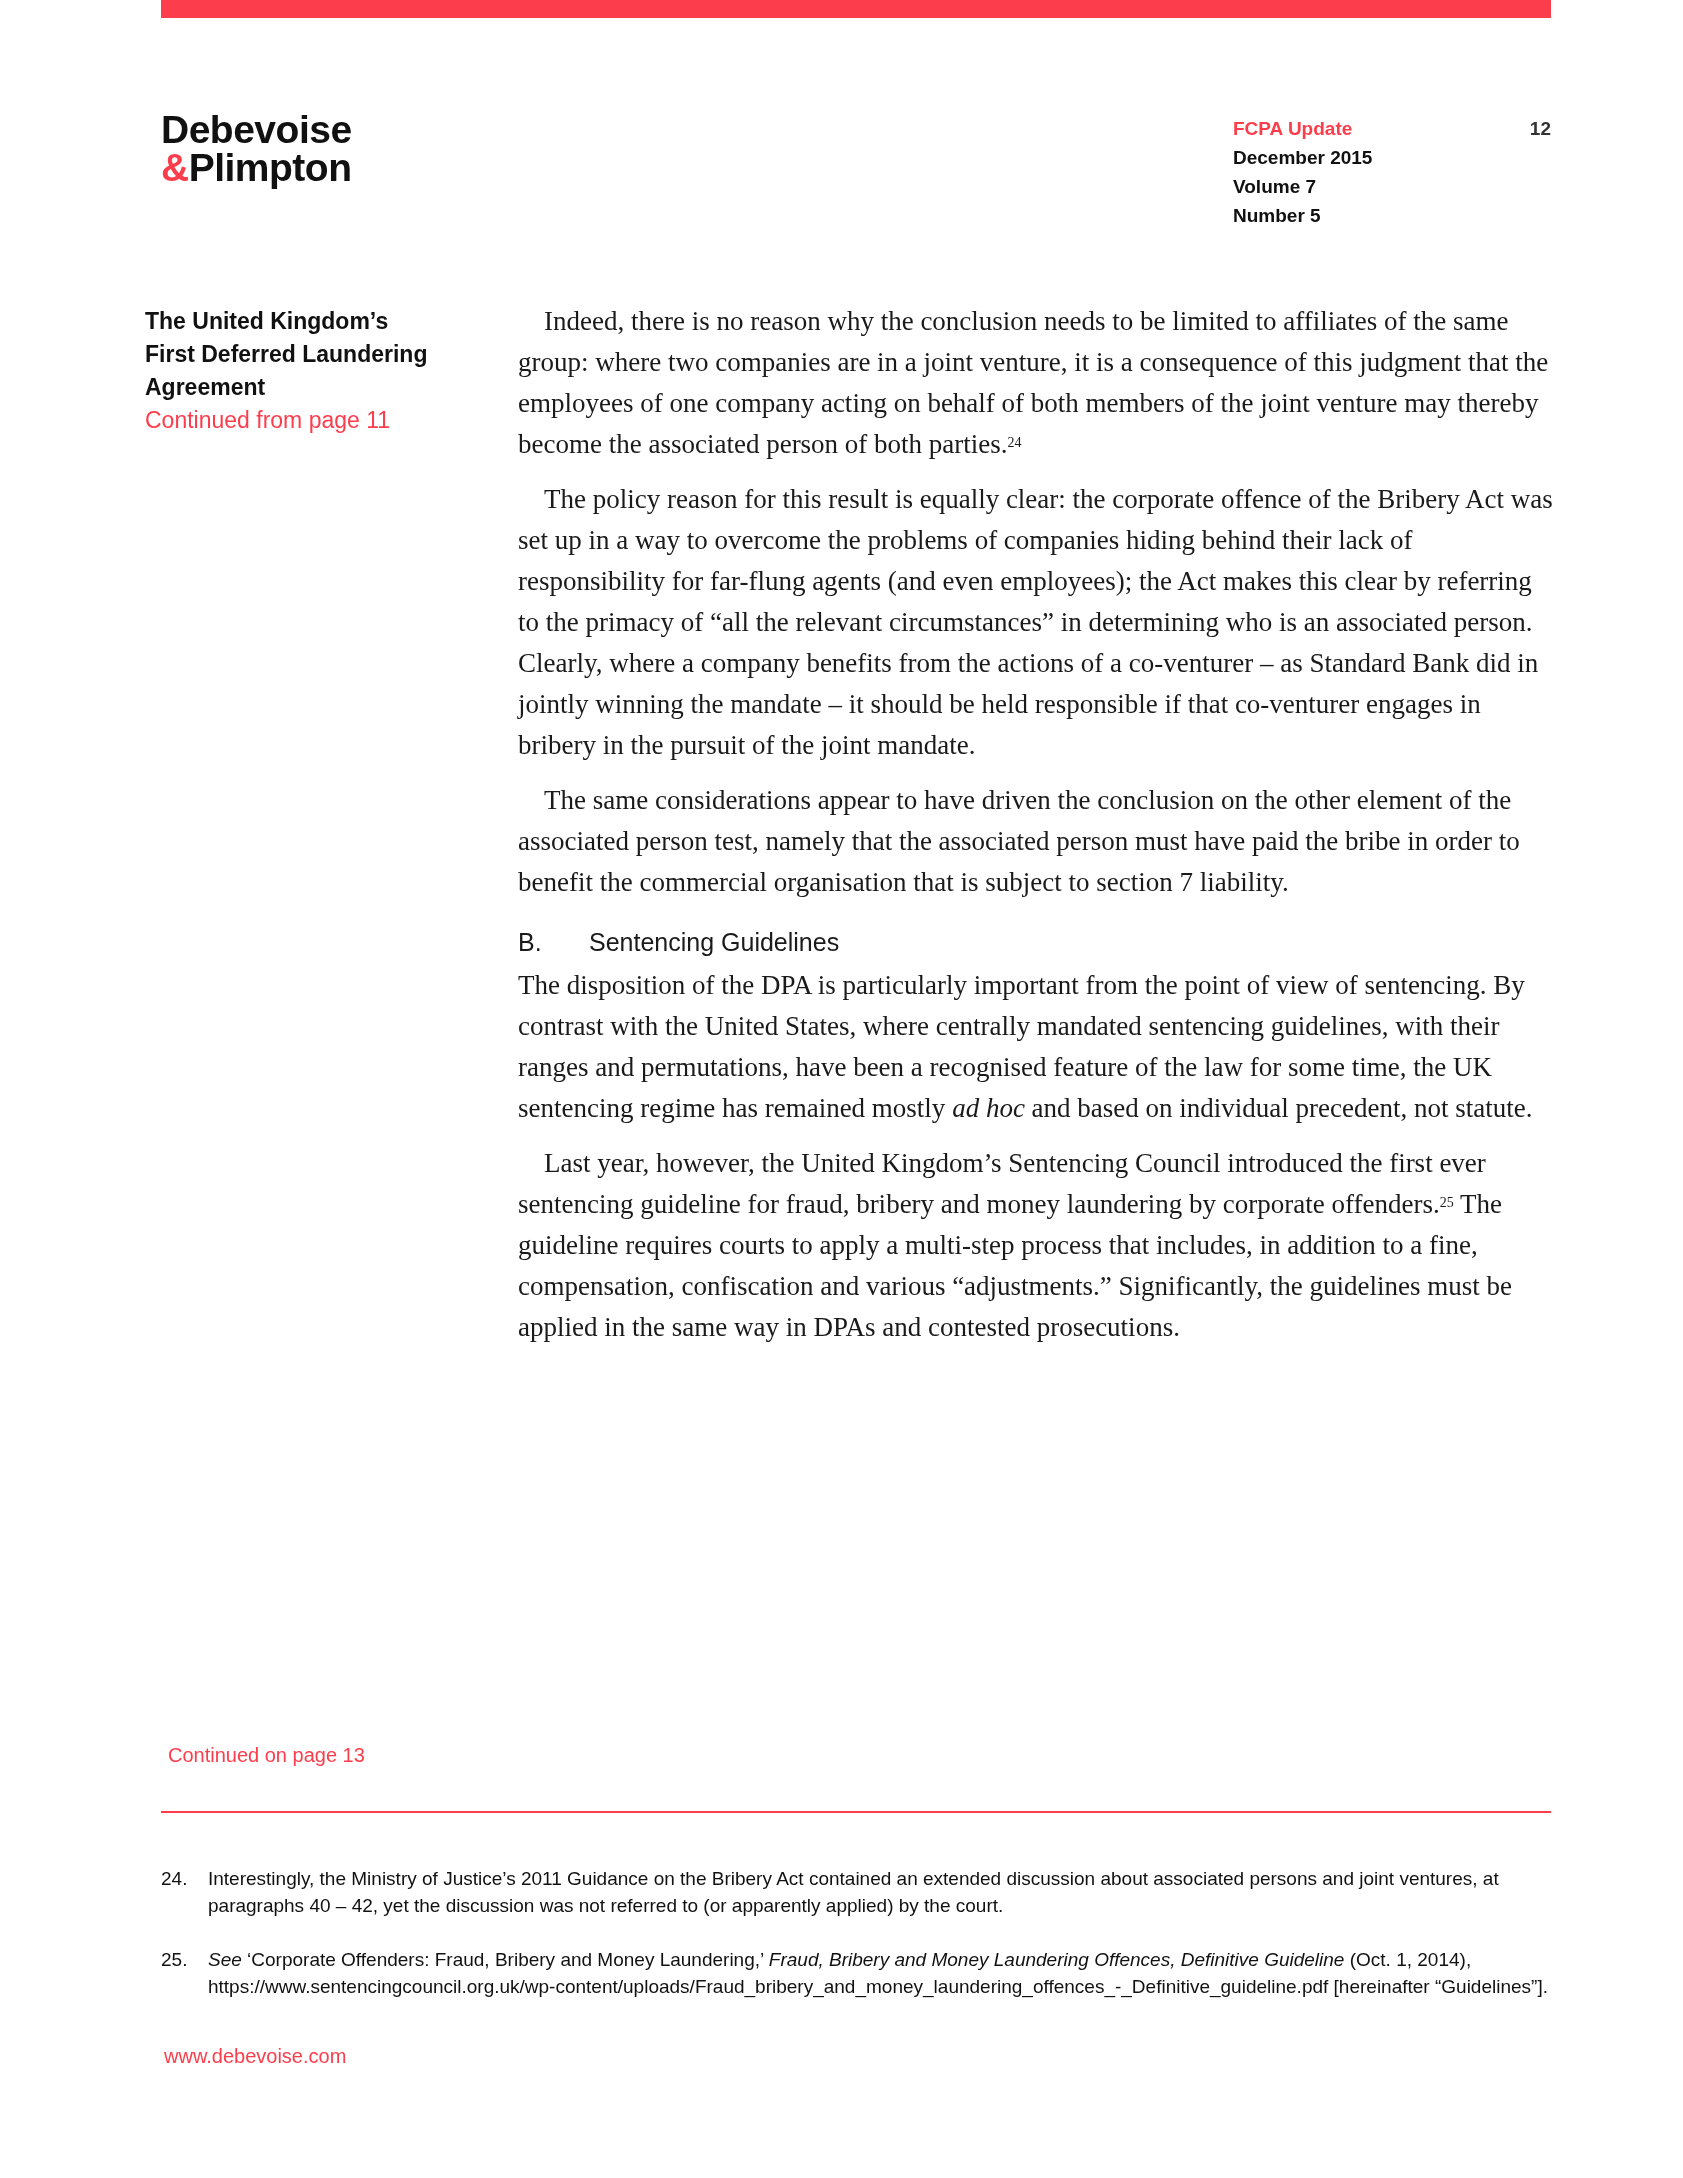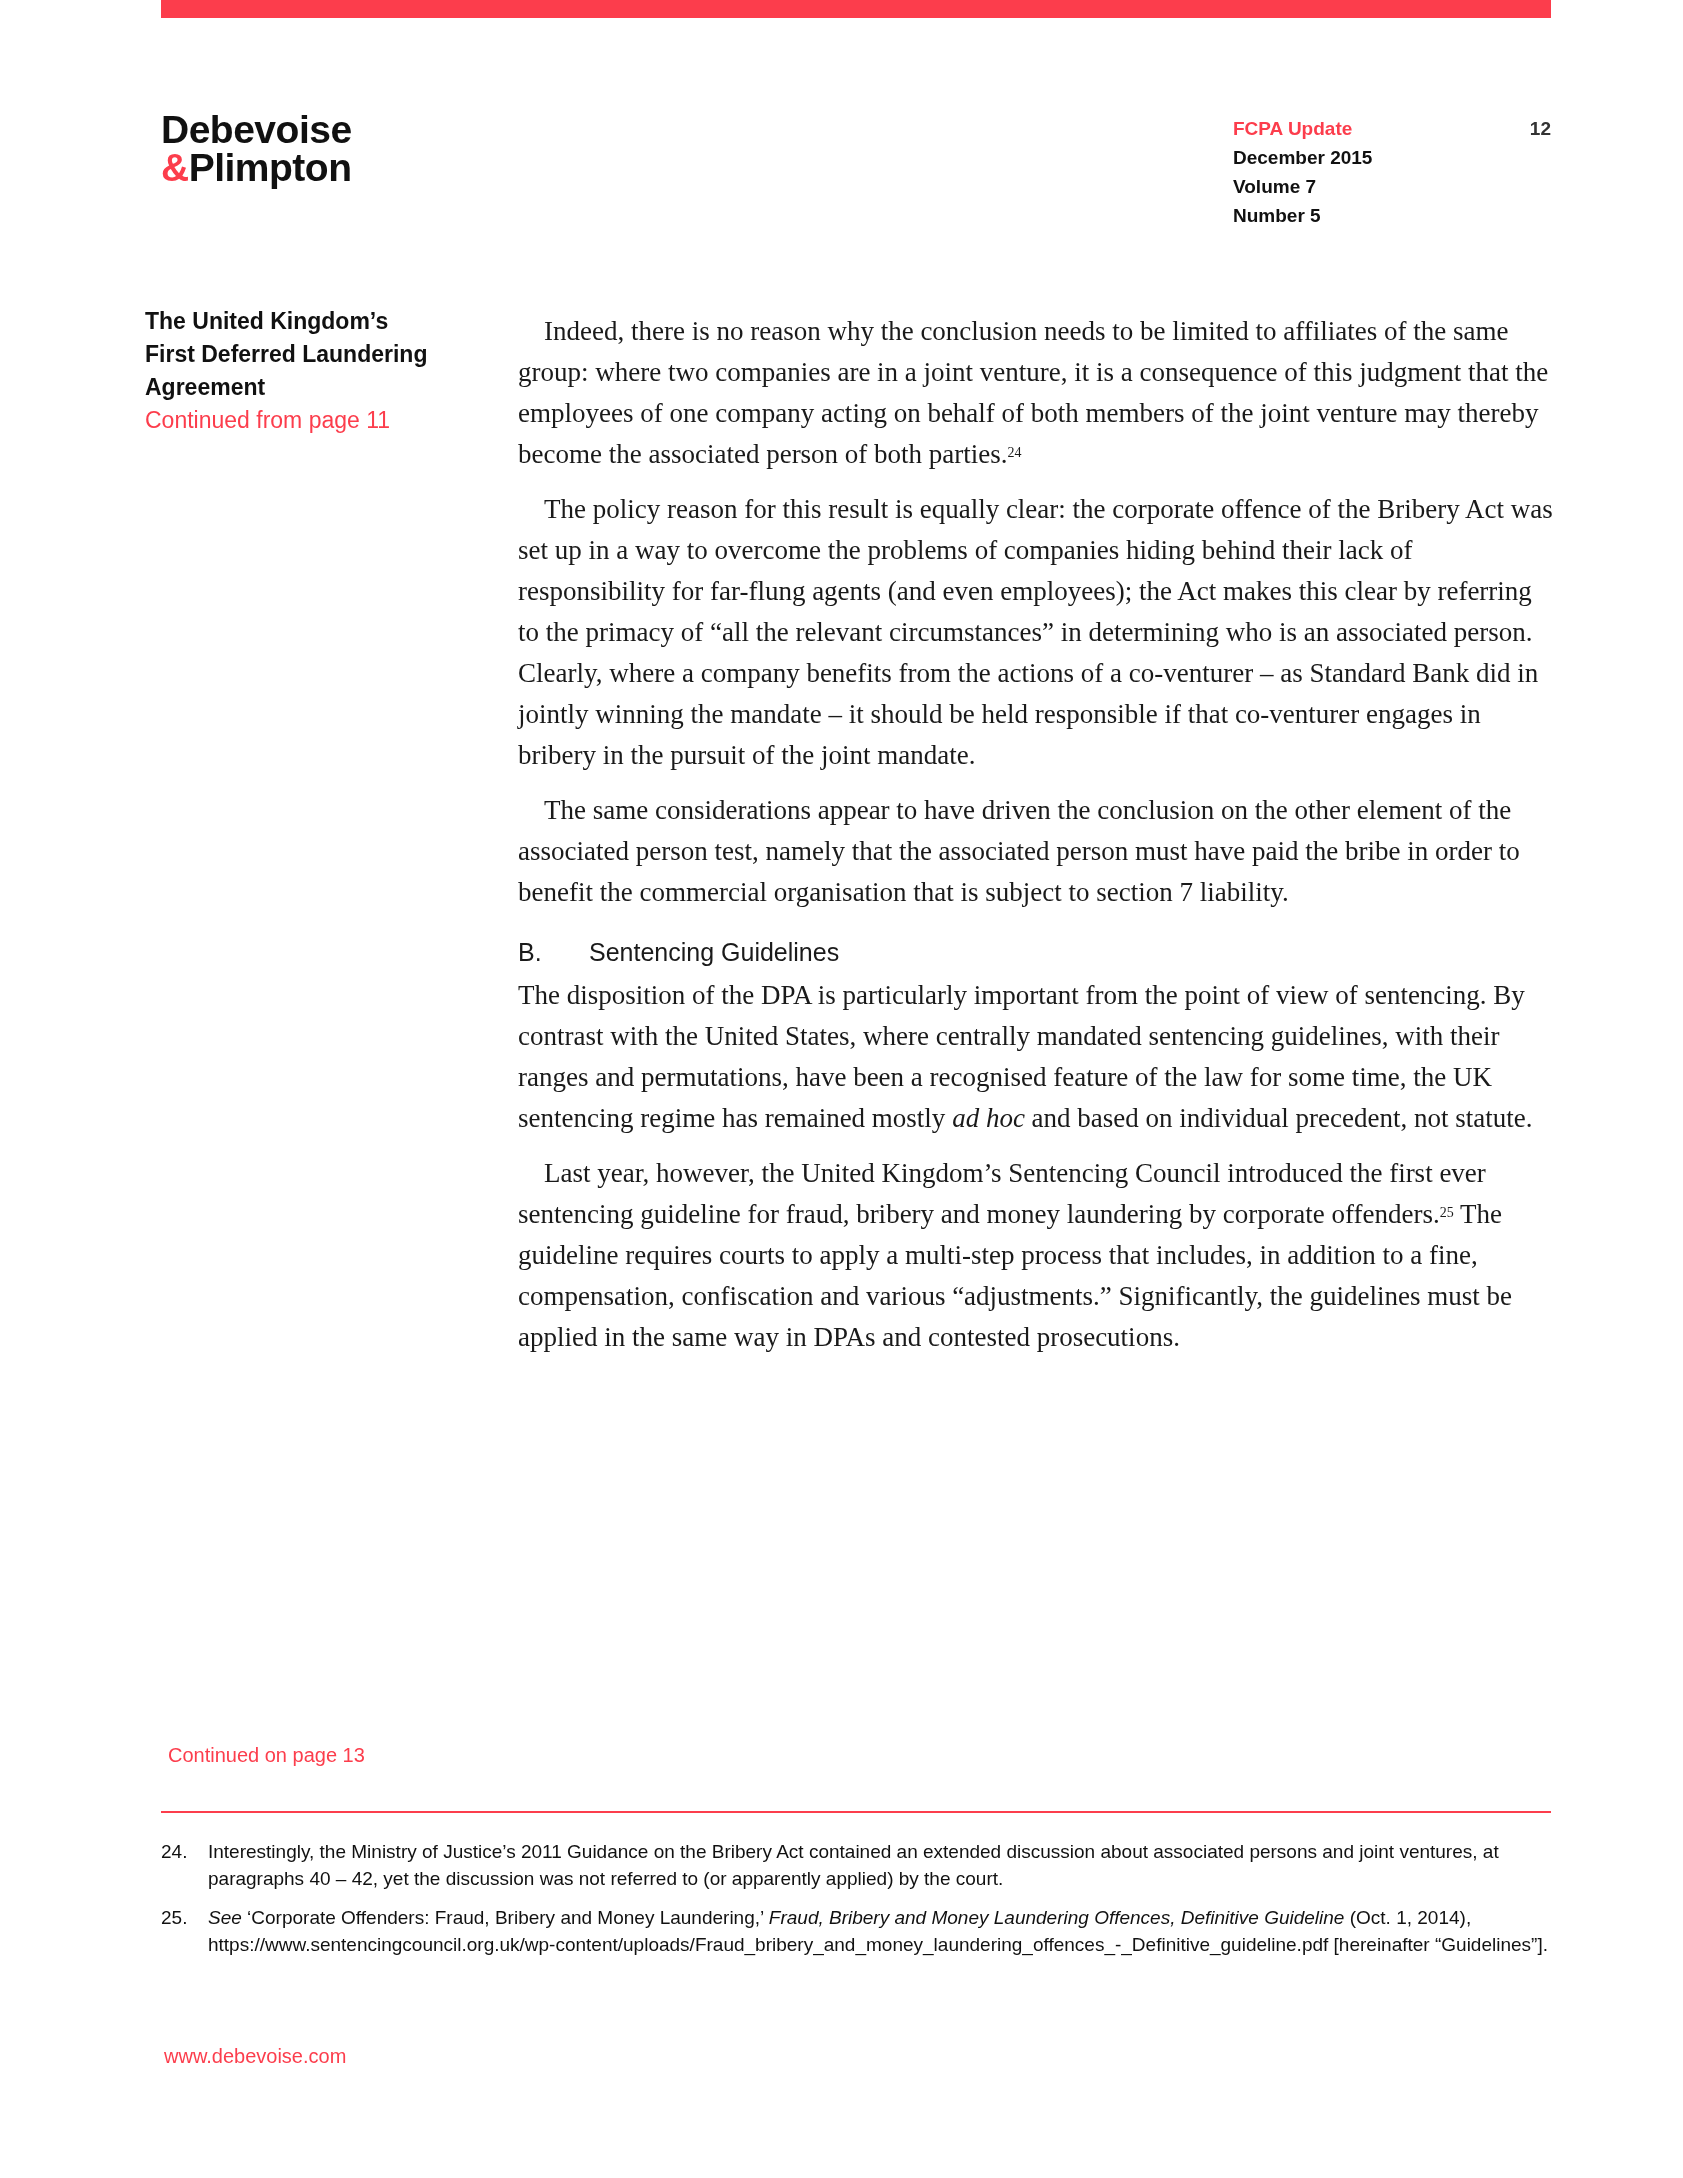--- a/index.html
+++ b/index.html
@@ -8,29 +8,29 @@
   .logo { position:absolute; left:161px; top:111px; font-family:"Liberation Sans", sans-serif; font-weight:700; font-size:39px; line-height:38px; letter-spacing:-0.5px; color:#111; }
   .logo .amp { color:#fc3d4c; }
   .meta { position:absolute; left:1233px; top:114px; font-family:"Liberation Sans", sans-serif; font-weight:700; font-size:19px; line-height:29px; color:#111; }
   .meta .series { color:#fc3d4c; }
   .pagenum { position:absolute; right:132px; top:114px; font-family:"Liberation Sans", sans-serif; font-weight:700; font-size:19px; line-height:29px; color:#333; }
   .sidebar { position:absolute; left:145px; top:305px; width:317px; font-family:"Liberation Sans", sans-serif; font-size:23px; line-height:33px; color:#111; }
   .sidebar .title { font-weight:700; }
   .sidebar .cont { color:#fc3d4c; }
   .body { position:absolute; left:518px; top:301px; width:1040px; font-family:"Liberation Serif", serif; font-size:27px; line-height:41px; color:#1a1a1a; }
   .body p { margin:0 0 14px 0; }
-  .body p.indent { text-indent:26px;margin-top:10px; }
+  .body p.indent { text-indent:26px; }
   .body sup { font-size:14px; vertical-align:top; position:relative; top:-2px; }
   .body h3 { margin:22px 0 6px 0; font-family:"Liberation Sans", sans-serif; font-weight:400; font-size:25px; line-height:34px; }
   .body h3 .num { display:inline-block; width:71px; }
   .body em { font-style:italic; }
   .cont-next { position:absolute; left:168px; top:1744px; font-family:"Liberation Sans", sans-serif; font-size:20px; color:#fc3d4c; }
   .rule { position:absolute; left:161px; top:1811px; width:1390px; height:2px; background:#fc3d4c; }
   .footnotes { position:absolute; left:161px; top:1838px; width:1390px; font-family:"Liberation Sans", sans-serif; font-size:19px; line-height:27px; color:#111; }
-  .fn { display:flex; margin-bottom:12px; }
+  .fn { display:flex; margin-bottom:12px;margin-top:27px; }
   .fn .n { width:47px; flex:0 0 47px; }
   .fn .t { flex:1; }
   .fn em { font-style:italic; }
   .url { position:absolute; left:164px; top:2045px; font-family:"Liberation Sans", sans-serif; font-size:20px; color:#fc3d4c; }
 </style>
 </head>
 <body>
 
 <div class="topbar"></div>
 

